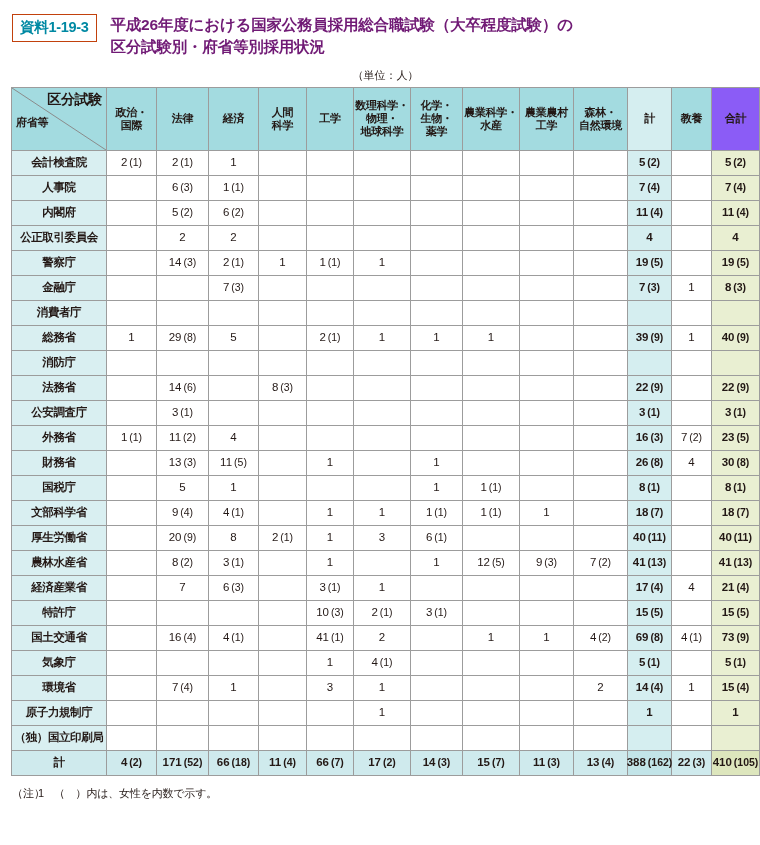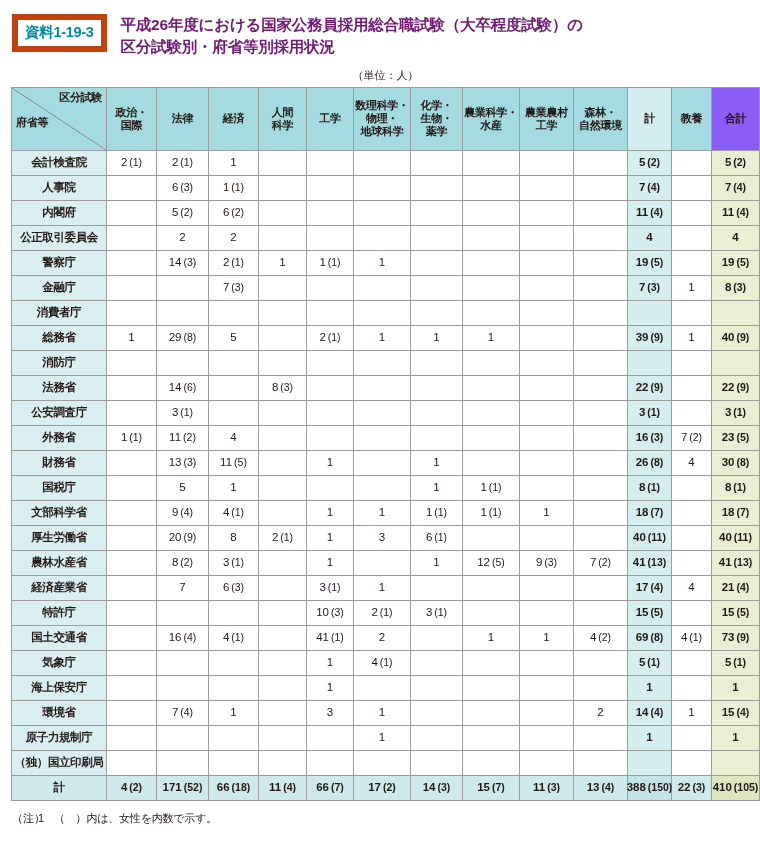--- a/index.html
+++ b/index.html
@@ -17,21 +17,21 @@
   }
 
   
   .title-block {
     display: flex;
     align-items: flex-start;
     padding: 14px 12px 0 12px;
   }
   .doc-tag {
     flex: 0 0 auto;
-    border: 6px solid #c2410c;
+    border: 1px solid #c2410c;
     color: #0089a3;
     font-size: 14.5px;
     font-weight: bold;
     line-height: 1;
     padding: 5px 7px 6px 7px;
     letter-spacing: -0.3px;
     white-space: nowrap;
   }
   .doc-title {
     margin-left: 14px;
@@ -101,21 +101,21 @@
     position: absolute;
     inset: 0;
     width: 100%;
     height: 100%;
     display: block;
   }
   .corner-inner .lbl-top {
     position: absolute;
     top: 3px;
     right: 4px;
-    font-size: 11px;
+    font-size: 14px;
     font-weight: bold;
   }
   .corner-inner .lbl-bot {
     position: absolute;
     bottom: 21px;
     left: 4px;
     font-size: 11px;
     font-weight: bold;
   }
 
@@ -1163,48 +1163,20 @@
           </td>
           <td class="num"></td>
           <td class="num c-grand">
             <span class="cellnum">
               <span class="v">5</span>
               <span class="f">(1)</span>
             </span>
           </td>
         </tr>
         <tr>
-          <td class="rowhead">海上保安庁</td>
-          <td class="num"></td>
-          <td class="num"></td>
-          <td class="num"></td>
-          <td class="num"></td>
-          <td class="num">
-            <span class="cellnum">
-              <span class="v">1</span>
-            </span>
-          </td>
-          <td class="num"></td>
-          <td class="num"></td>
-          <td class="num"></td>
-          <td class="num"></td>
-          <td class="num"></td>
-          <td class="num c-total">
-            <span class="cellnum">
-              <span class="v">1</span>
-            </span>
-          </td>
-          <td class="num"></td>
-          <td class="num c-grand">
-            <span class="cellnum">
-              <span class="v">1</span>
-            </span>
-          </td>
-        </tr>
-        <tr>
           <td class="rowhead">環境省</td>
           <td class="num"></td>
           <td class="num">
             <span class="cellnum">
               <span class="v">7</span>
               <span class="f">(4)</span>
             </span>
           </td>
           <td class="num">
             <span class="cellnum">
@@ -1350,21 +1322,21 @@
           </td>
           <td class="num">
             <span class="cellnum">
               <span class="v">13</span>
               <span class="f">(4)</span>
             </span>
           </td>
           <td class="num c-total">
             <span class="cellnum">
               <span class="v">388</span>
-              <span class="f">(150)</span>
+              <span class="f">(162)</span>
             </span>
           </td>
           <td class="num">
             <span class="cellnum">
               <span class="v">22</span>
               <span class="f">(3)</span>
             </span>
           </td>
           <td class="num c-grand">
             <span class="cellnum">

